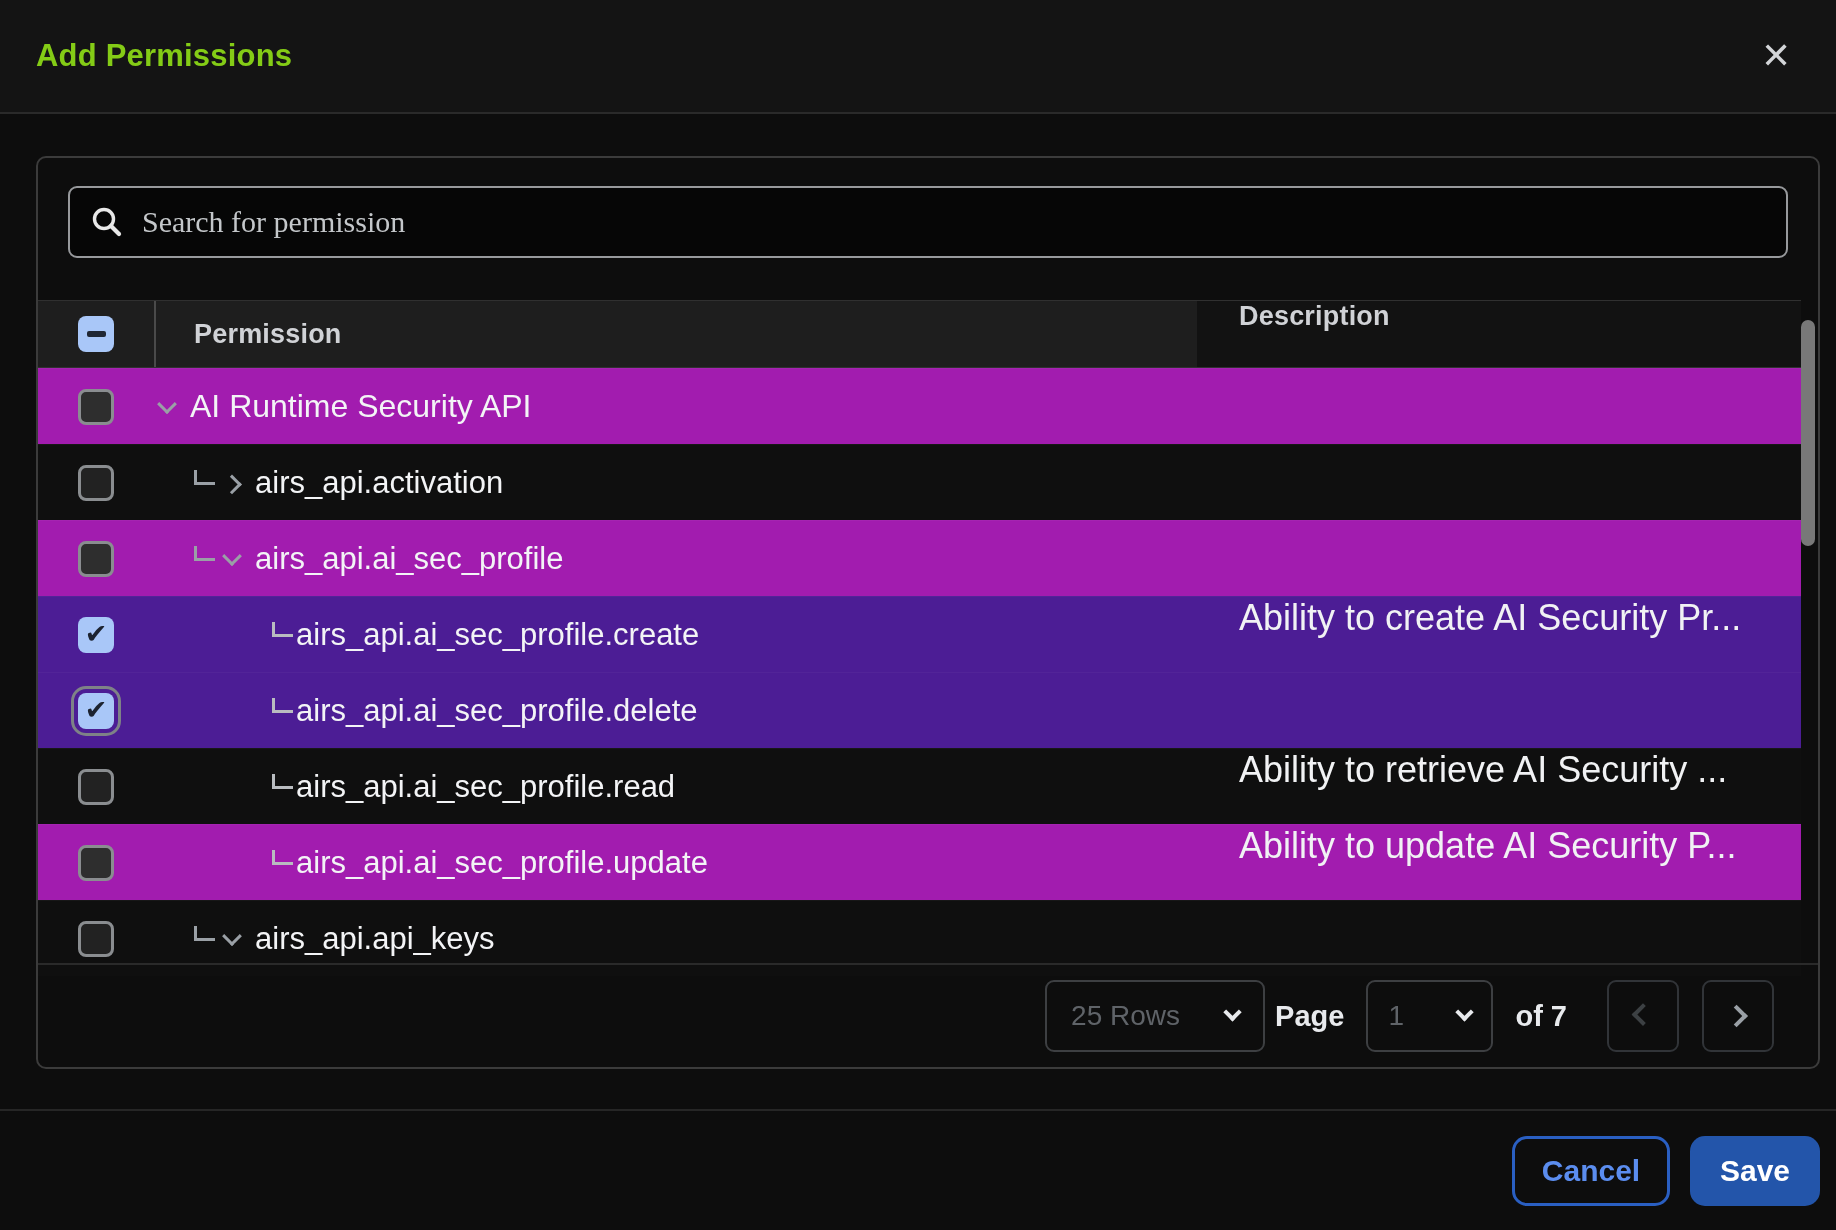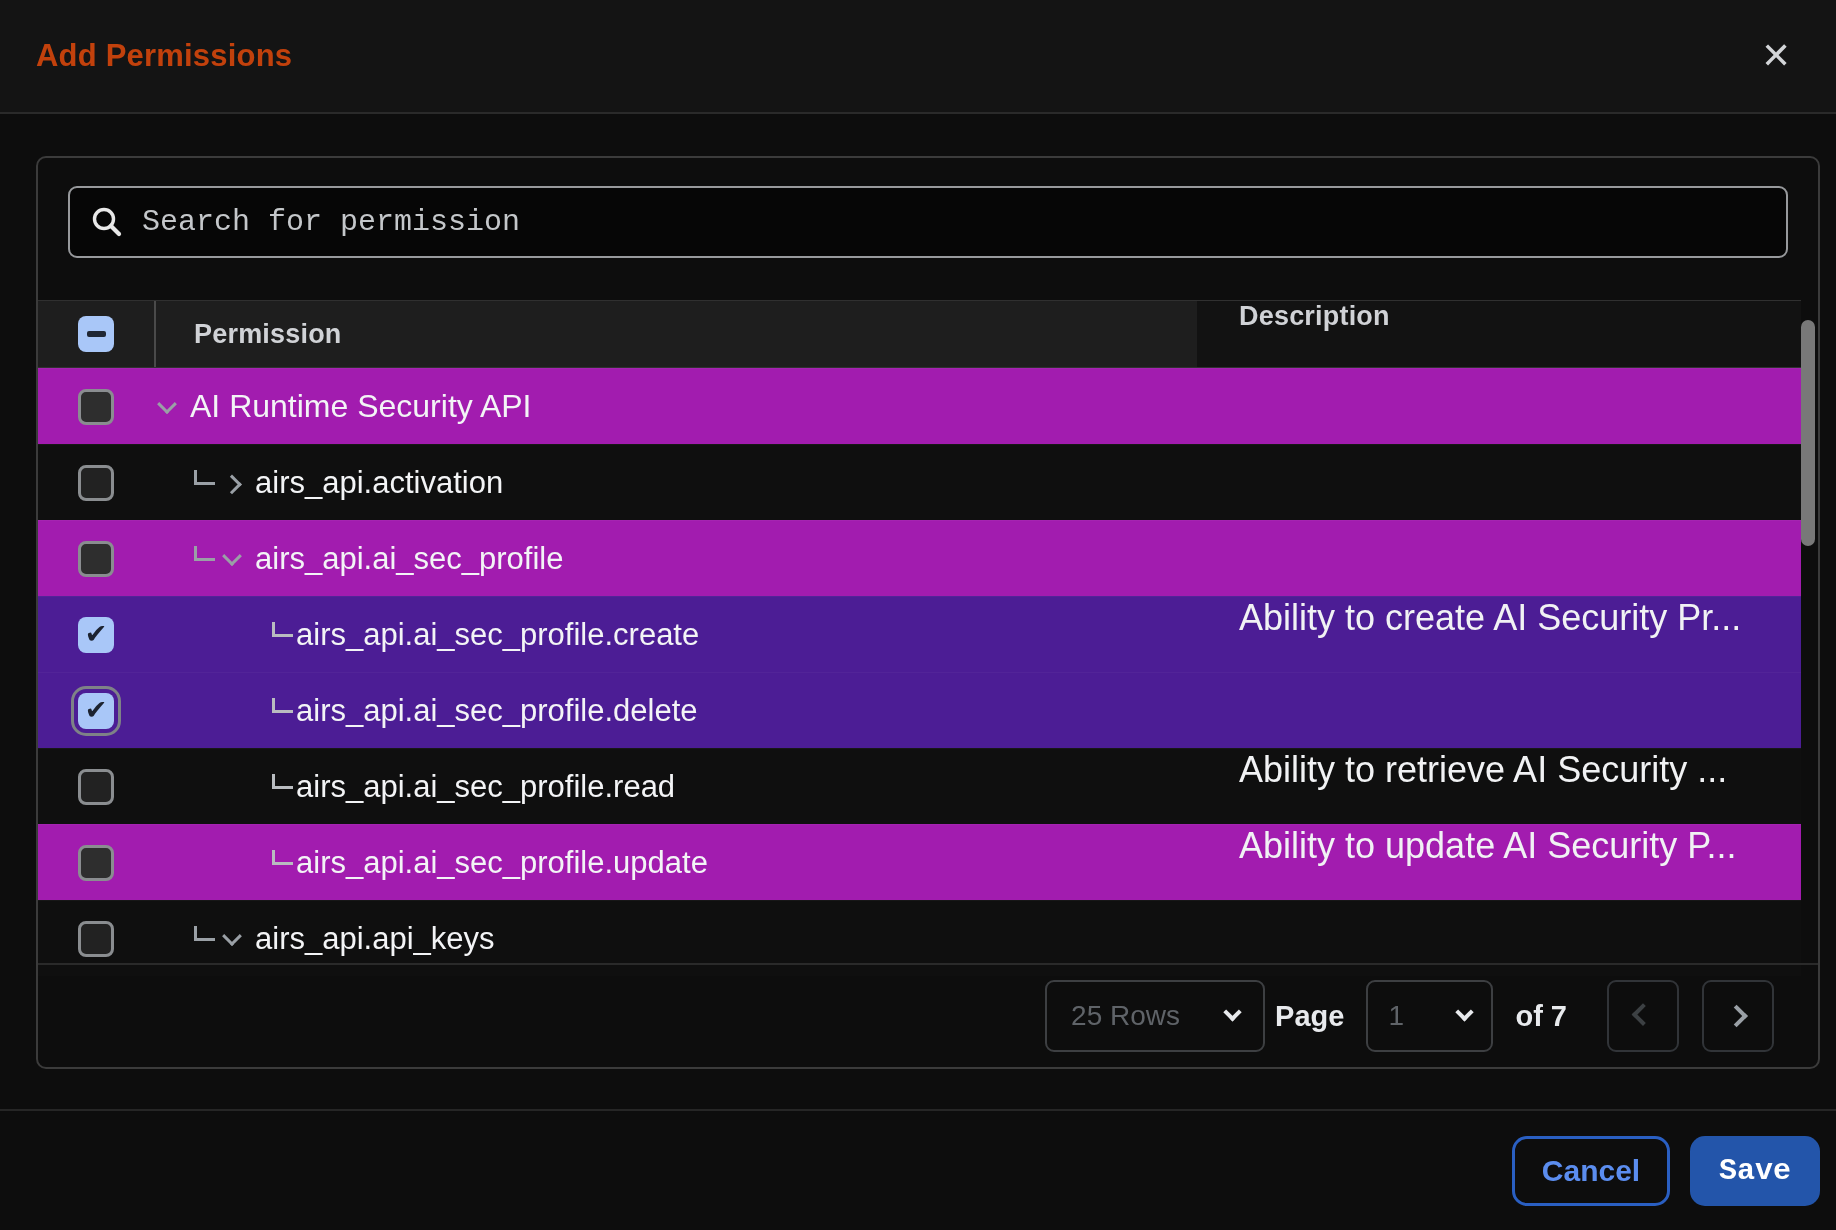--- a/index.html
+++ b/index.html
@@ -9,40 +9,40 @@
     font-family:"Liberation Sans","DejaVu Sans",sans-serif;
     color:#f3f4f6;
     -webkit-font-smoothing:antialiased;
   }
   
   .modal-header{
     position:absolute;top:0;left:0;right:0;height:114px;
     background:#141414;border-bottom:2px solid #2a2a2a;
     display:flex;align-items:center;padding:0 36px;box-sizing:border-box;
   }
-  .modal-title{font-size:31px;font-weight:700;color:#c2410c;flex:1;letter-spacing:.2px;}
+  .modal-title{font-size:31px;font-weight:700;color:#84cc16;flex:1;letter-spacing:.2px;}
   .close-btn{
     width:48px;height:48px;display:flex;align-items:center;justify-content:center;
     color:#d3d5d8;font-size:36px;font-weight:400;cursor:pointer;line-height:1;
   }
   
   .panel{
     position:absolute;left:36px;top:156px;width:1784px;height:913px;
     border:2px solid #3b3b3b;border-radius:10px;box-sizing:border-box;
   }
   
   .search-box{
     position:absolute;left:30px;right:30px;top:28px;height:72px;
     border:2px solid #97999c;border-radius:9px;background:#060606;
     display:flex;align-items:center;padding:0 20px;box-sizing:border-box;gap:16px;
   }
   .search-box svg{flex:0 0 auto;}
   .search-box input{
     flex:1;background:transparent;border:none;outline:none;
-    font-family:Liberation Mono, monospace;font-size:30px;color:#eceef0;
+    font-family:Liberation Serif, serif;font-size:30px;color:#eceef0;
   }
   .search-box input::placeholder{color:#c4c7ca;opacity:1;}
   
   .table{position:absolute;left:0;right:17px;top:142px;}
   .thead{
     height:66px;background:#1e1e1e;display:flex;align-items:stretch;
     border-top:1px solid #303030;border-bottom:1px solid #313131;
   }
   .cell-check{width:116px;flex:0 0 116px;display:flex;align-items:center;justify-content:center;}
   .cell-perm{flex:1;display:flex;align-items:center;min-width:0;}
@@ -121,21 +121,21 @@
   .pchev.right{border-right:4px solid #9aa0a6;border-bottom:4px solid #9aa0a6;transform:rotate(-45deg) translate(-1px,-1px);}
   
   .footer{
     position:absolute;left:0;right:0;top:1109px;height:121px;
     border-top:2px solid #262626;display:flex;align-items:center;
     justify-content:flex-end;gap:20px;padding-right:16px;box-sizing:border-box;
   }
   .btn{height:70px;border-radius:15px;box-sizing:border-box;display:flex;
     align-items:center;justify-content:center;font-size:30px;font-weight:600;cursor:pointer;}
   .btn-cancel{width:158px;border:3px solid #2a5fc2;color:#5b8def;background:transparent;}
-  .btn-save{width:130px;background:#2355aa;color:#ffffff;font-family:Liberation Mono, monospace;}
+  .btn-save{width:130px;background:#2355aa;color:#ffffff;}
 </style>
 </head>
 <body>
 
 <div>
 
   <div class="modal-header">
     <div class="modal-title">Add Permissions</div>
     <div class="close-btn">✕</div>
   </div>

